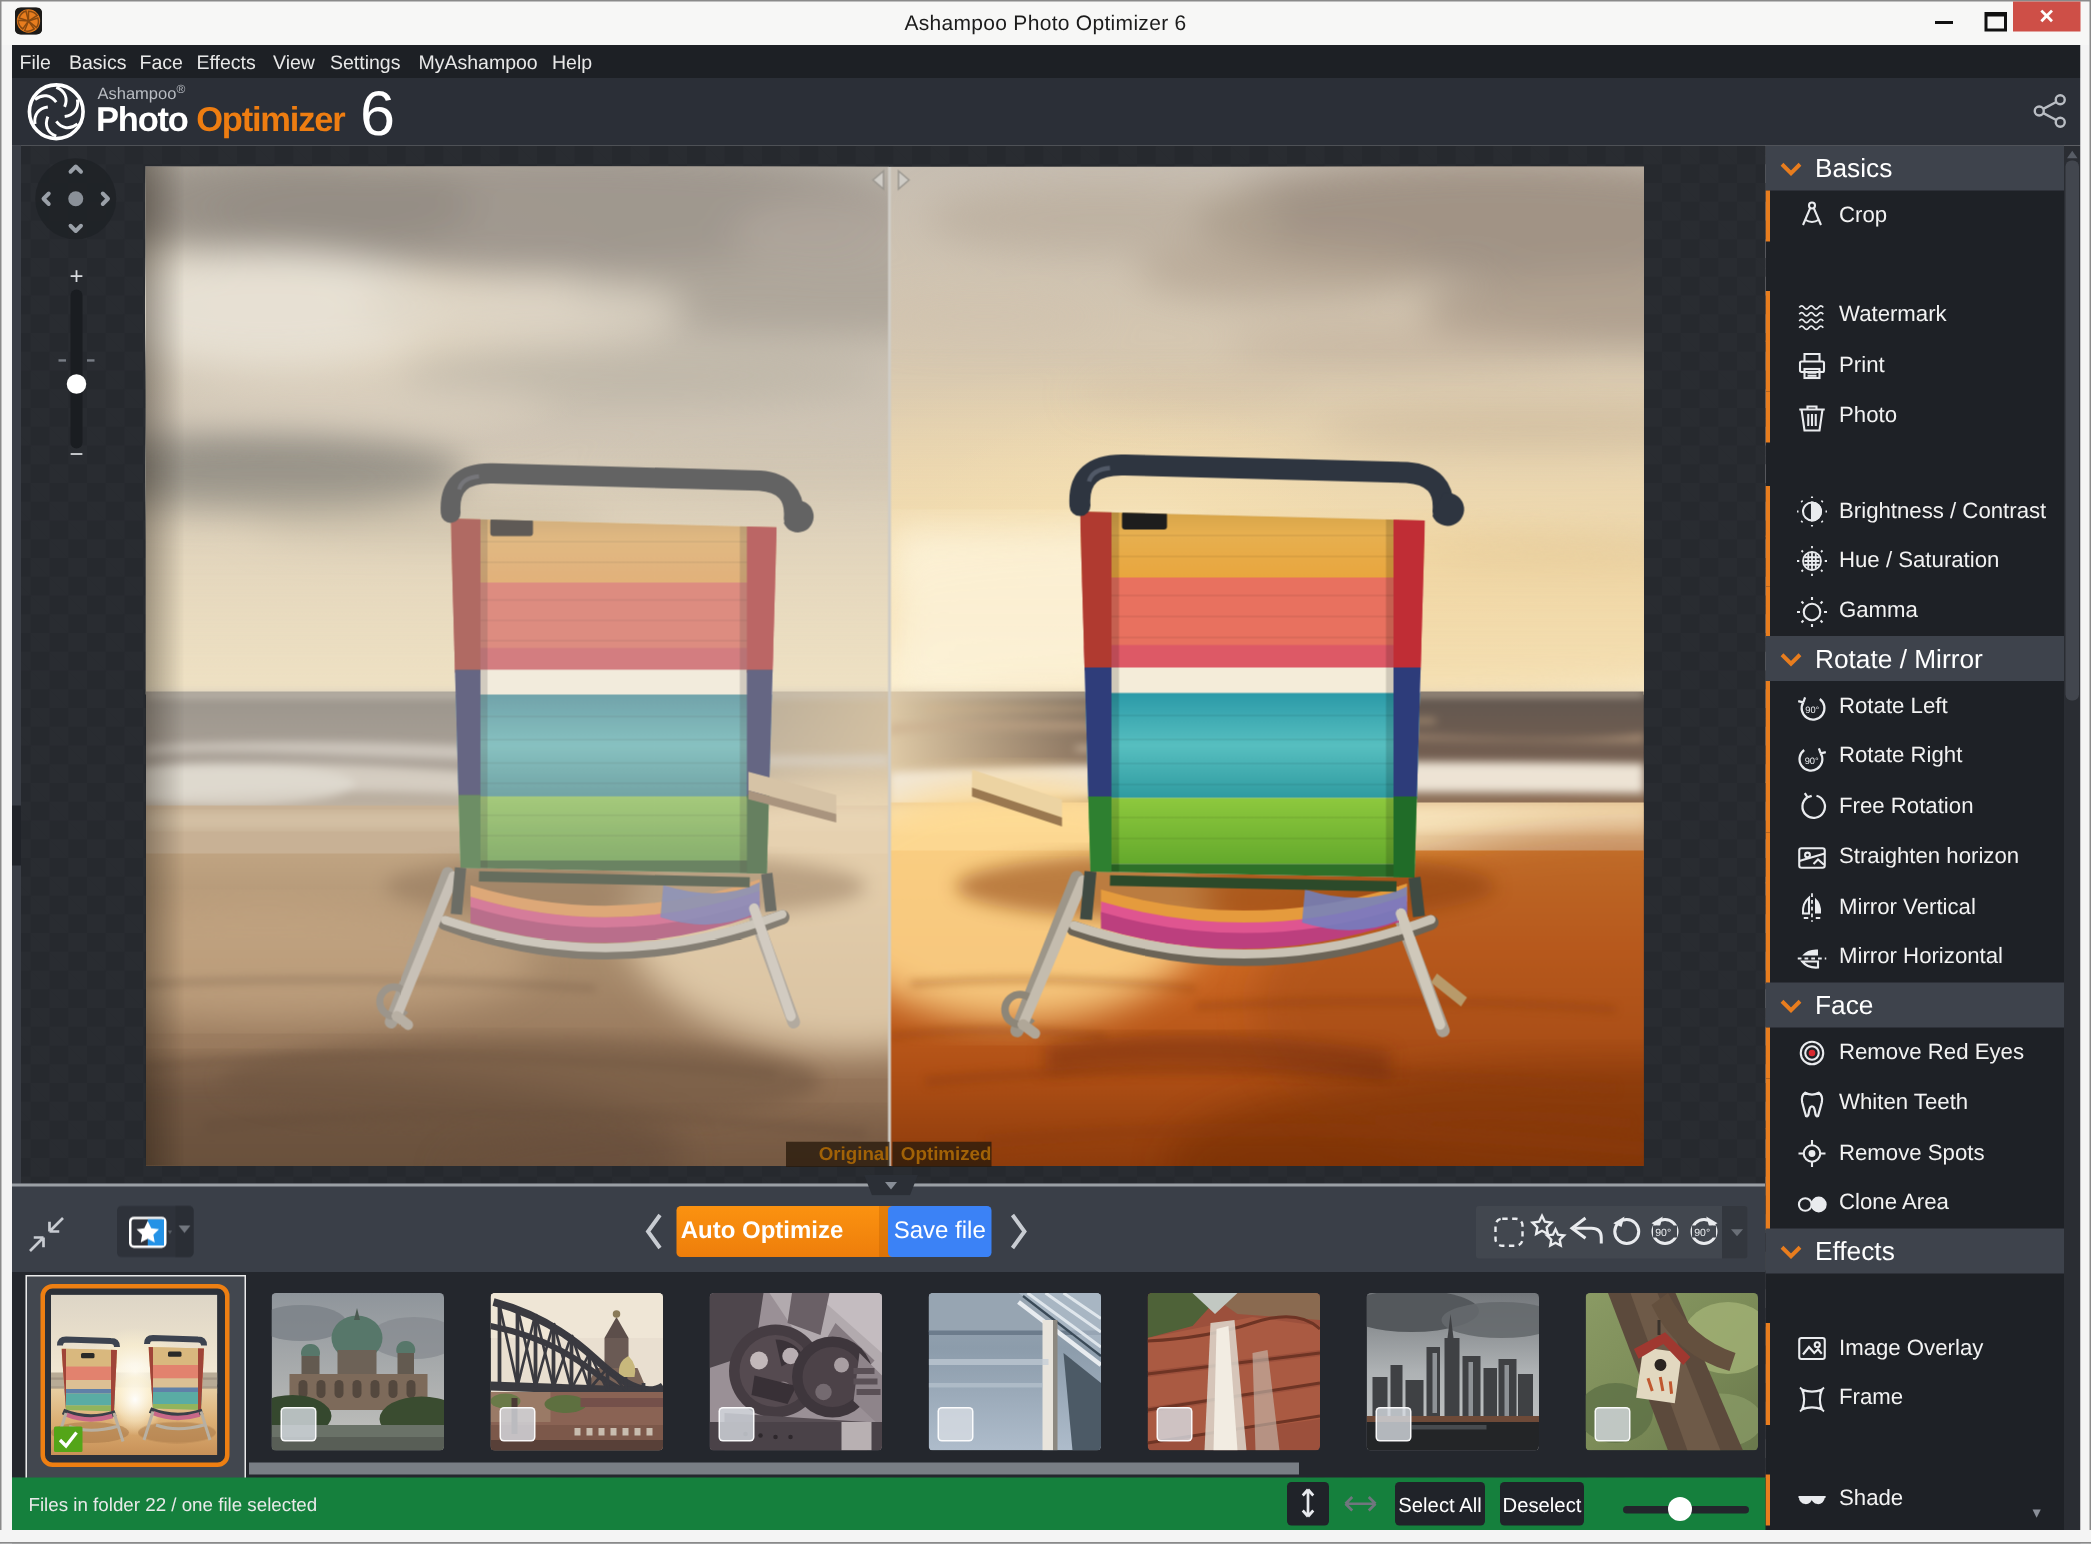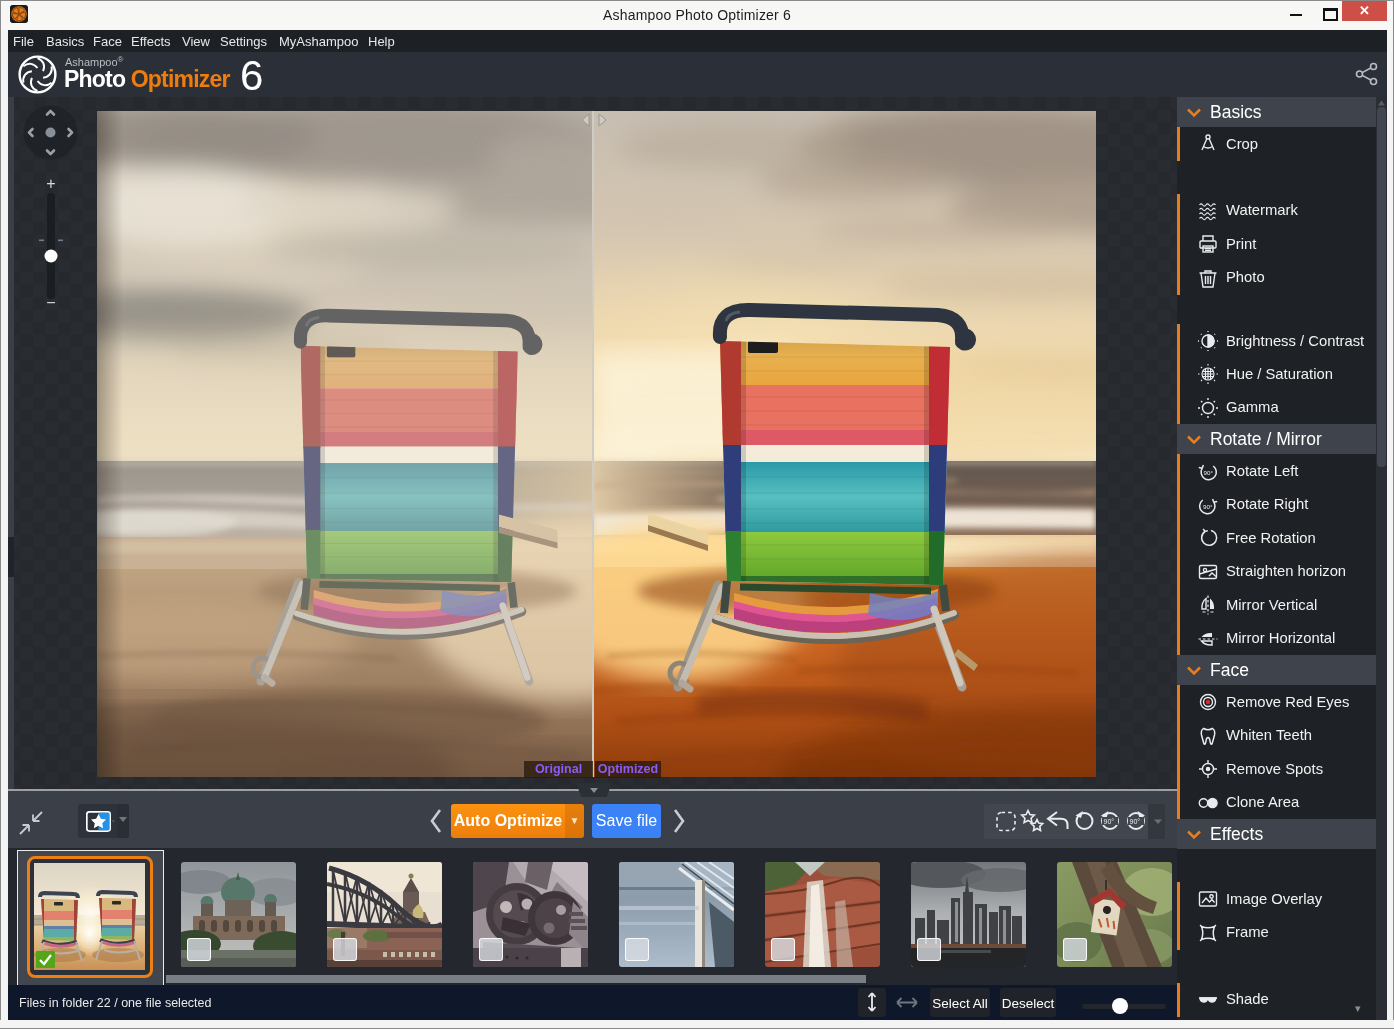--- a/index.html
+++ b/index.html
@@ -19,42 +19,42 @@
   #logoband{left:8px;top:52px;width:1379px;height:45px;background:#2b2f37;}
   
   #workspace{left:8px;top:97px;width:1169px;height:928px;background-color:#26292e;
      background-image:linear-gradient(45deg,#292c31 25%,transparent 25%,transparent 75%,#292c31 75%),linear-gradient(45deg,#292c31 25%,transparent 25%,transparent 75%,#292c31 75%);
      background-size:25px 25px;background-position:0 0,12.5px 12.5px;}
   #leftrail{left:8px;top:97px;width:6px;height:928px;background:#3a3e46;}
   #railtab{left:8px;top:537px;width:6px;height:40px;background:#202329;}
   
   #photo{left:97px;top:111px;width:999px;height:666px;}
   #splitline{left:592px;top:111px;width:2px;height:666px;background:#cfccc6;}
-  .lab{top:761px;height:17px;background:rgba(40,26,12,0.78);color:#8b5cf6;font-size:12.5px;font-weight:bold;text-align:center;line-height:17px;}
+  .lab{top:761px;height:17px;background:rgba(40,26,12,0.78);color:#a16207;font-size:12.5px;font-weight:bold;text-align:right;line-height:17px;}
   #lab1{left:524px;width:69px;}
   #lab2{left:595px;width:66px;}
   #droptab{left:576px;top:783px;width:36px;height:14px;background:#2b2f36;clip-path:polygon(0 0,100% 0,85% 100%,15% 100%);color:#8d939c;text-align:center;line-height:11px;font-size:9px;z-index:5;}
   
   #toolbar{left:8px;top:791px;width:1169px;height:57px;background:#3a3f48;border-top:2px solid #9ba0a5;box-sizing:content-box;margin-top:-2px;}
   .tbtn{position:absolute;height:34px;border-radius:3px;color:#fff;font-size:16px;text-align:center;}
-  #btnauto{left:451px;top:804px;width:133px;background:linear-gradient(#fb9210,#ee7e0b);font-weight:bold;line-height:34px;}
+  #btnauto{left:451px;top:804px;width:110px;background:linear-gradient(#fb9210,#ee7e0b);font-weight:bold;line-height:34px;padding-left:44px;}
   #btnsave{left:592px;top:804px;width:69px;background:#3b82f6;line-height:34px;}
   #starbtn{left:78px;top:804px;width:51px;height:34px;background:#2e323a;border-radius:3px;}
   #rgroup{left:984px;top:804px;width:181px;height:35px;background:#42474f;border-radius:2px;}
   #rgroupdd{left:1148px;top:804px;width:17px;height:35px;background:#33373e;border-radius:0 2px 2px 0;}
   
   #thumbstrip{left:8px;top:848px;width:1169px;height:137px;background:#24272d;}
   .thumb{position:absolute;top:862px;width:115px;height:105px;border-radius:3px;overflow:hidden;}
   .mini{position:absolute;left:6px;bottom:6px;width:22px;height:21px;background:rgba(215,220,226,0.8);border:1px solid rgba(255,255,255,0.9);border-radius:3px;z-index:2;}
   #selframe{left:17px;top:850px;width:147px;height:137px;background:#42474f;border:1.5px solid #ebebeb;box-sizing:border-box;}
   #selthumb{left:27px;top:856px;width:126px;height:122px;border:3.5px solid #ee7f12;border-radius:8px;background:#2c3038;box-sizing:border-box;overflow:hidden;}
   #selphoto{position:absolute;left:4px;top:4px;width:111px;height:107px;overflow:hidden;}
   #hscroll{left:166px;top:975px;width:700px;height:8px;background:rgba(168,173,181,0.65);}
   
-  #statusbar{left:8px;top:985px;width:1360px;height:35px;background:#0f172a;color:#e9e9e9;font-size:13px;}
+  #statusbar{left:8px;top:985px;width:1360px;height:35px;background:#15803d;color:#e9e9e9;font-size:13px;}
   .sbtn{position:absolute;top:3px;height:29px;background:#202329;color:#fff;border-radius:3px;font-size:14px;line-height:31px;text-align:center;}
   
   #sidebar{left:1177px;top:97px;width:199px;height:923px;background:#1e2126;overflow:hidden;}
   .hd{position:absolute;left:0;width:199px;height:30px;background:#3e434c;}
   .hd span{position:absolute;left:33px;top:4.5px;font-size:17.5px;color:#fff;}
   .it{position:absolute;left:0;width:196px;height:34px;border-left:3px solid #e87d1e;text-align:center;}
   .it span{position:absolute;left:46px;top:8.5px;font-size:14.8px;color:#f2f2f2;}
   .it svg{position:absolute;left:17px;top:6px;}
   .hd svg{position:absolute;left:9px;top:11px;}
   #sscroll{left:1376px;top:97px;width:11px;height:923px;background:#2a2d33;}

